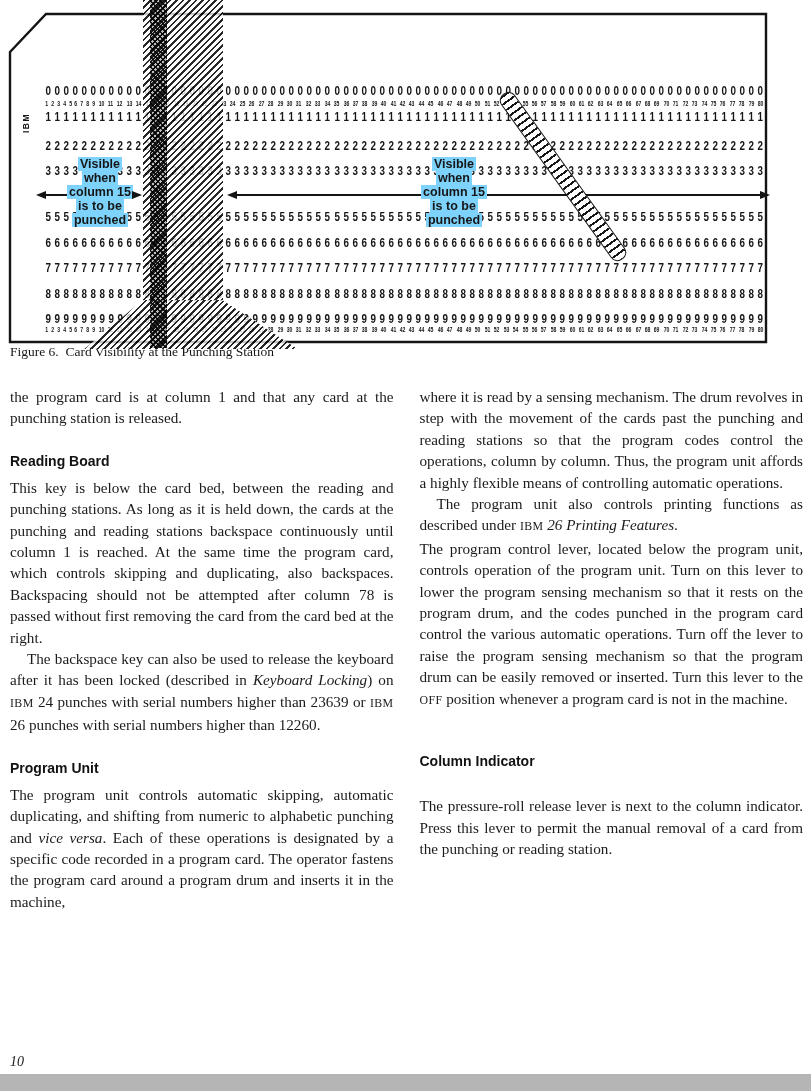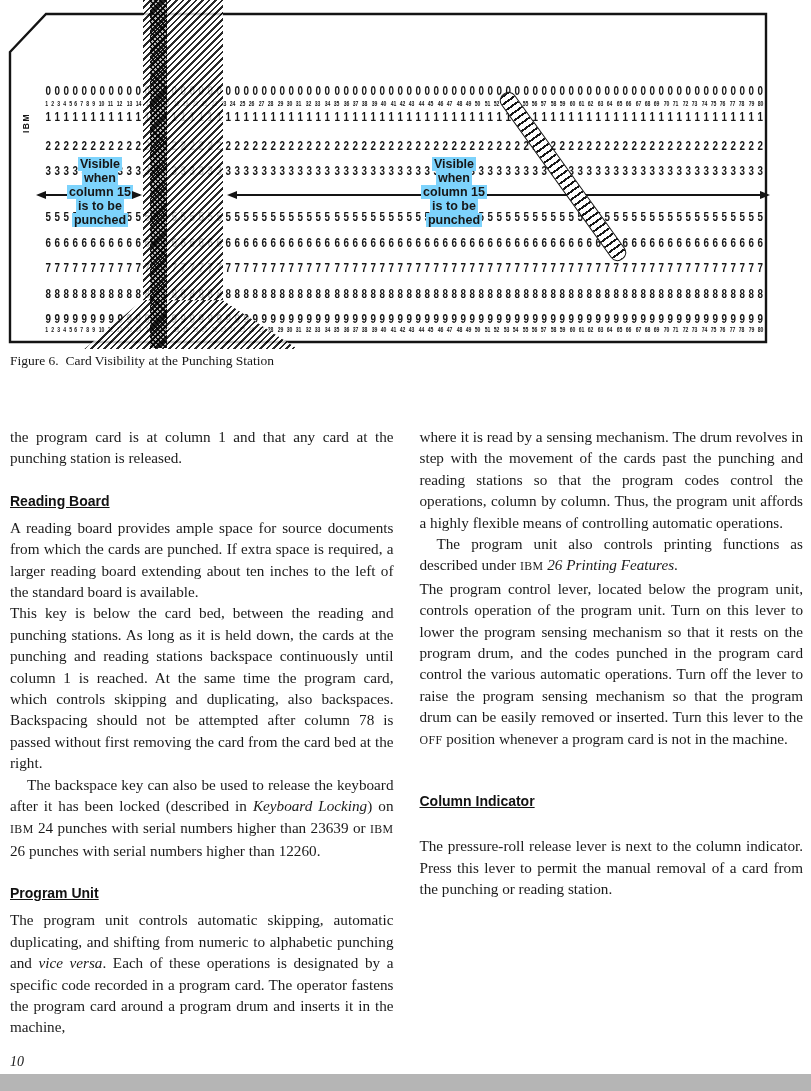--- a/index.html
+++ b/index.html
@@ -32,28 +32,28 @@
     background:repeating-linear-gradient(90deg,#161616 0 2px,#ffffff 2px 6.5px);}
   .vband{position:absolute;left:143px;top:0;width:80px;height:301px;z-index:7;
     background:repeating-linear-gradient(135deg,rgba(10,10,10,.88) 0 1.8px,rgba(255,255,255,.74) 1.8px 4.6px);}
   .vband-flare{position:absolute;left:80px;top:300px;width:220px;height:49px;z-index:7;
     clip-path:polygon(28.6% 0,64.6% 0,99% 100%,2% 100%);
     background:repeating-linear-gradient(135deg,rgba(10,10,10,.88) 0 1.8px,rgba(255,255,255,.74) 1.8px 4.6px);}
   .vband-core{position:absolute;left:150px;top:0;width:17px;height:348px;z-index:8;
     background-color:rgba(15,15,15,.28);
     background-image:repeating-linear-gradient(45deg,rgba(0,0,0,.85) 0 1.5px,transparent 1.5px 3.6px),
                      repeating-linear-gradient(135deg,rgba(0,0,0,.85) 0 1.5px,transparent 1.5px 3.6px);}
-  .caption{position:absolute;left:10px;top:353px;font-size:13.5px;white-space:pre-wrap;color:#161616;}
+  .caption{position:absolute;left:10px;top:344px;font-size:13.5px;white-space:pre-wrap;color:#161616;}
   
   .text-columns{position:absolute;left:10px;top:386px;width:793px;display:flex;gap:26px;}
-  .col{flex:1;min-width:0;margin-top:40px;}
+  .col{flex:1;min-width:0;}
   .col p{margin:0;font-size:15.2px;line-height:21.4px;text-align:justify;color:#1a1a1a;}
   .col p.indent{text-indent:17px;}
   .sec-heading{font-family:"Liberation Sans", sans-serif;font-weight:700;font-size:14px;line-height:17px;
-    margin:24px 0 7px 0;color:#111;text-decoration:underline;}
+    margin:24px 0 7px 0;color:#111;}
   .spacer{height:18px;}
   .sc{font-size:0.78em;letter-spacing:.4px;}
   em{}
   .page-number{position:absolute;left:10px;top:1054px;font-style:italic;font-size:14px;color:#1a1a1a;}
   .bottom-bar{position:absolute;left:0;top:1074px;width:811px;height:17px;background:#b5b5b5;}
 </style>
 </head>
 <body>
 
 <div class="figure">
@@ -996,21 +996,20 @@
   <div class="vband-flare"></div>
   <div class="vband-core"></div>
 
   <div class="caption">Figure 6.  Card Visibility at the Punching Station</div>
 </div>
 
 <div class="text-columns">
   <div class="col" id="col-left">
       <p><span>the program card is at column 1 and that any card at the punching station is released.</span></p>
       <div class="sec-heading">Reading Board</div>
-      <p><span>A reading board provides ample space for source documents from which the cards are punched. If extra space is required, a larger reading board extending about ten inches to the left of the standard board is available.</span></p>
       <p><span>This key is below the card bed, between the reading and punching stations. As long as it is held down, the cards at the punching and reading stations backspace continuously until column 1 is reached. At the same time the program card, which controls skipping and duplicating, also backspaces. Backspacing should not be attempted after column 78 is passed without first removing the card from the card bed at the right.</span></p>
       <p class="indent"><span>The backspace key can also be used to release the keyboard after it has been locked (described in </span><em>Keyboard Locking</em><span>) on </span><span class="sc">IBM</span><span> 24 punches with serial numbers higher than 23639 or </span><span class="sc">IBM</span><span> 26 punches with serial numbers higher than 12260.</span></p>
       <div class="sec-heading">Program Unit</div>
       <p><span>The program unit controls automatic skipping, automatic duplicating, and shifting from numeric to alphabetic punching and </span><em>vice versa</em><span>. Each of these operations is designated by a specific code recorded in a program card. The operator fastens the program card around a program drum and inserts it in the machine,</span></p>
     </div>
   <div class="col" id="col-right">
       <p><span>where it is read by a sensing mechanism. The drum revolves in step with the movement of the cards past the punching and reading stations so that the program codes control the operations, column by column. Thus, the program unit affords a highly flexible means of controlling automatic operations.</span></p>
       <p class="indent"><span>The program unit also controls printing functions as described under </span><span class="sc">IBM</span><span> </span><em>26 Printing Features</em><span>.</span></p>
       <p><span>The program control lever, located below the program unit, controls operation of the program unit. Turn on this lever to lower the program sensing mechanism so that it rests on the program drum, and the codes punched in the program card control the various automatic operations. Turn off the lever to raise the program sensing mechanism so that the program drum can be easily removed or inserted. Turn this lever to the </span><span class="sc">OFF</span><span> position whenever a program card is not in the machine.</span></p>
       <div class="spacer"></div>

